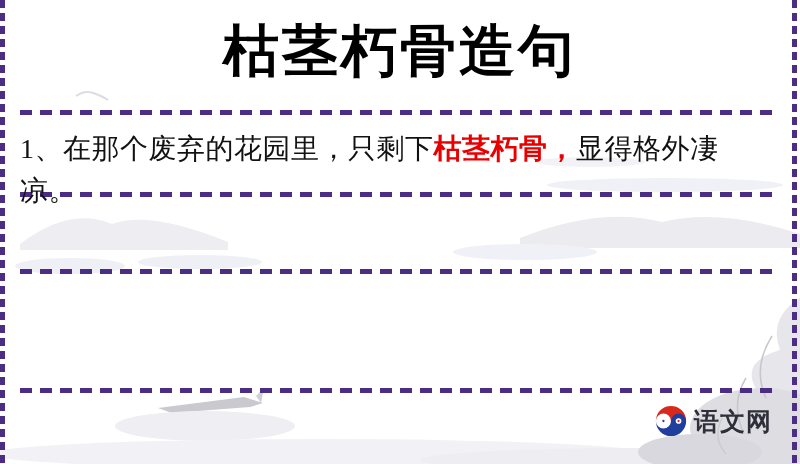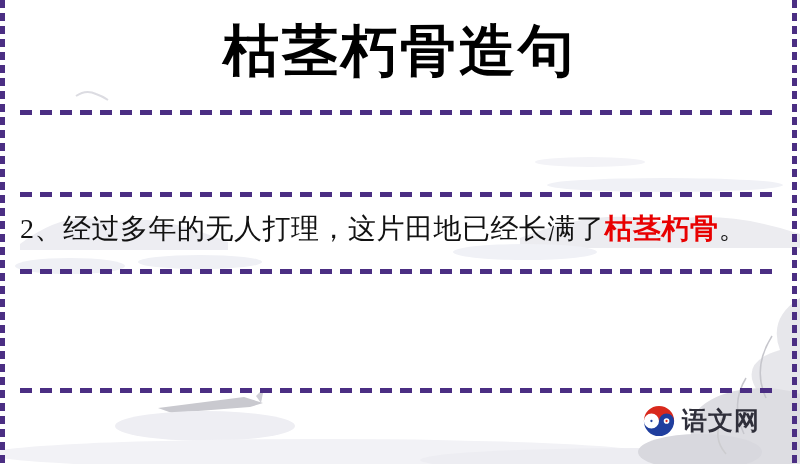--- a/index.html
+++ b/index.html
@@ -36,22 +36,22 @@
   .sentence{
     position:absolute;left:20px;right:26px;margin:0;
     font-size:28px;line-height:1.5;color:var(--ink);
     letter-spacing:0.5px;
   }
   #s1{top:128px;}
   #s2{top:208px;}
   #s3{top:285px;}
   .hl{color:var(--red);font-weight:bold;}
   .logo{
-    position:absolute;right:40px;bottom:26px;
-    display:flex;gap:6px;
+    position:absolute;right:28px;bottom:26px;
+    display:flex;align-items:center;gap:6px;
   }
   .logo-text{
     font-family:"Liberation Sans","DejaVu Sans",sans-serif;
     font-size:25px;font-weight:bold;color:#2f2f3a;letter-spacing:1px;
   }
 </style>
 </head>
 <body>
 
 <div class="page">
@@ -88,22 +88,22 @@
   <div class="v-dash left"></div>
   <div class="v-dash right"></div>
 
   <h1 class="title">枯茎朽骨造句</h1>
 
   <div class="h-dash" style="top:110px"></div>
   <div class="h-dash" style="top:192px"></div>
   <div class="h-dash" style="top:269px"></div>
   <div class="h-dash" style="top:388px"></div>
 
+  <p class="sentence" id="s1"><span>1、</span><span>在那个废弃的花园里，只剩下</span><span class="hl">枯茎朽骨，</span><span>显得格外凄凉。</span></p>
 
-  <p class="sentence" id="s2"><span>2、</span><span>经过多年的无人打理，这片田地已经长满了</span><span class="hl">枯茎朽骨</span><span>。</span></p>
 
 
   <div class="logo">
     <span style="display:inline-flex;">
       <svg width="34" height="34" viewBox="0 0 36 36" aria-hidden="true">
         <g transform="rotate(-90 18 18)">
           <path d="M18 2 A16 16 0 0 1 18 34 A8 8 0 0 1 18 18 A8 8 0 0 0 18 2 Z" fill="#d9291c"></path>
           <path d="M18 2 A16 16 0 0 0 18 34 A8 8 0 0 0 18 18 A8 8 0 0 1 18 2 Z" fill="#1f3e9e"></path>
           <circle cx="18" cy="10" r="3" fill="#ffffff"></circle>
           <circle cx="18" cy="26" r="3" fill="#ffffff"></circle>

